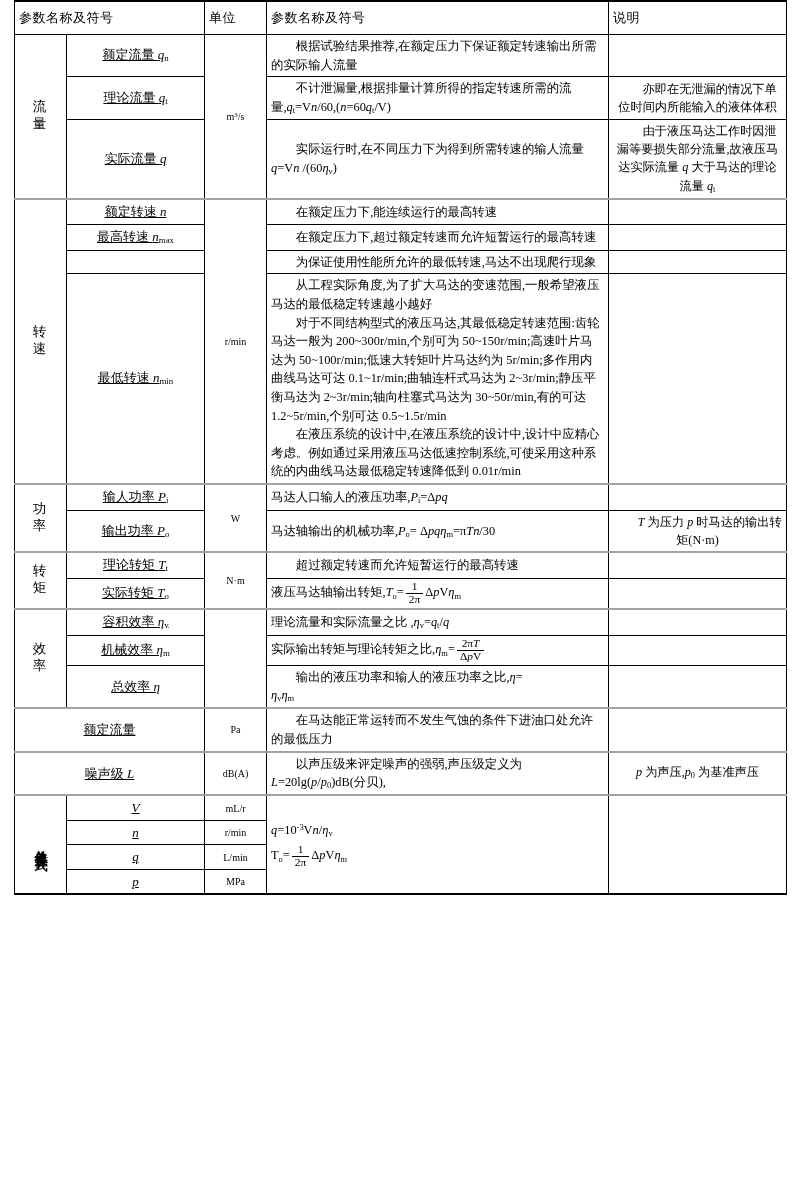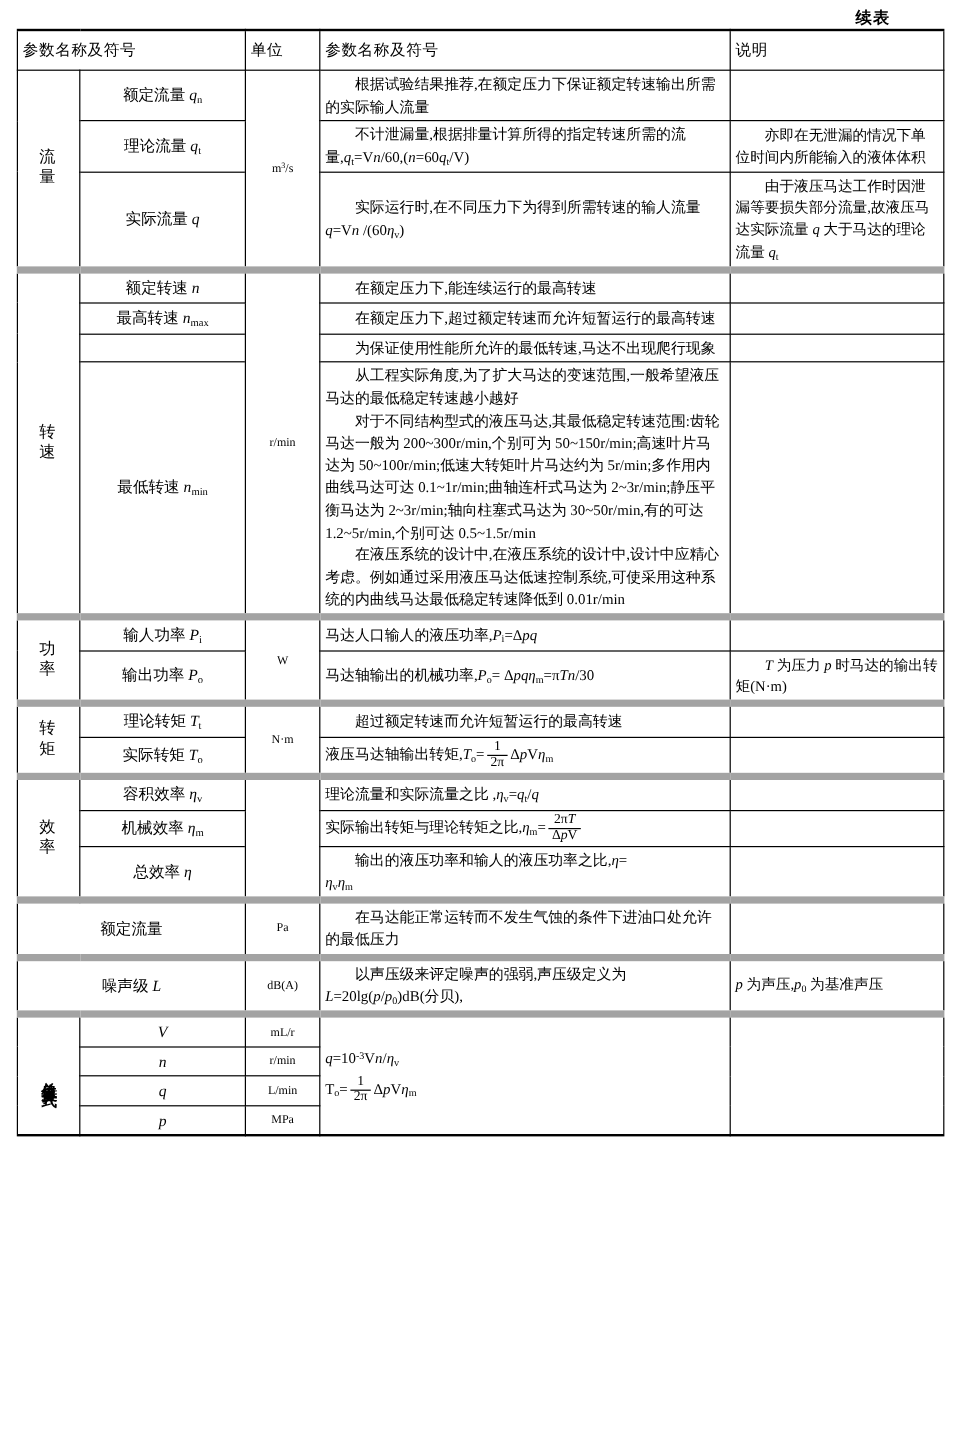--- a/index.html
+++ b/index.html
@@ -27,35 +27,35 @@
   table.tbl td,table.tbl th{
     border:1px solid #000;
     padding:2px 4px;
     vertical-align:middle;
     font-weight:normal;
   }
   
   table.tbl{border-top:2.6px solid #000;border-bottom:2.6px solid #000;}
   .hdr td{border-bottom:2px solid #000;font-weight:bold;
           font-size:13px;height:28px;letter-spacing:.5px;}
-  tr.groupstart > td{border-top:6px solid #a3a3a3;}
+  tr.groupstart > td{border-top:2px solid #a3a3a3;}
 
   
   col.c-grp{width:52px;}
   col.c-name{width:138px;}
   col.c-unit{width:62px;}
   col.c-def{width:342px;}
   col.c-note{width:178px;}
 
   .grp{text-align:center;font-weight:bold;font-size:13.5px;letter-spacing:2px;}
   .grp .stack{display:inline-block;line-height:1.25;}
-  .name{text-align:center;font-weight:bold;font-size:13px;white-space:nowrap;}
+  .name{text-align:center;font-weight:bold;font-size:13px;white-space:nowrap;text-decoration:underline;}
   .unit{text-align:center;font-size:10px;}
   .def{text-align:left;font-size:12.4px;padding:5px 7px 5px 7px;}
-  .note{text-align:left;font-size:12.2px;padding:5px 7px;}
+  .note{text-align:center;font-size:12.2px;padding:5px 7px;}
   .def p,.note p{margin:0;}
   .def p.ind{text-indent:2em;}
   .note p.ind{text-indent:2em;}
   .vmid{vertical-align:middle;}
   .vtop{vertical-align:top;}
 
   
   .vert{writing-mode:vertical-rl;text-orientation:upright;
         font-weight:bold;font-size:13px;letter-spacing:2px;
         margin:0 auto;display:inline-block;line-height:1.1;}
@@ -69,23 +69,20 @@
   .frac .num{display:block;padding:0 3px;border-bottom:1px solid #000;}
   .frac .den{display:block;padding:0 3px;}
   .big{font-size:13.2px;}
   .eqline{padding:2px 0;}
 </style>
 </head>
 <body>
 
 <div class="page">
 
-  <div class="caption-row">
-    <span class="caption">续表</span>
-  </div>
 
   <table class="tbl">
     <colgroup>
       <col class="c-grp">
         <col class="c-name">
         <col class="c-unit">
         <col class="c-def">
         <col class="c-note">
     </colgroup>
     <tbody>

